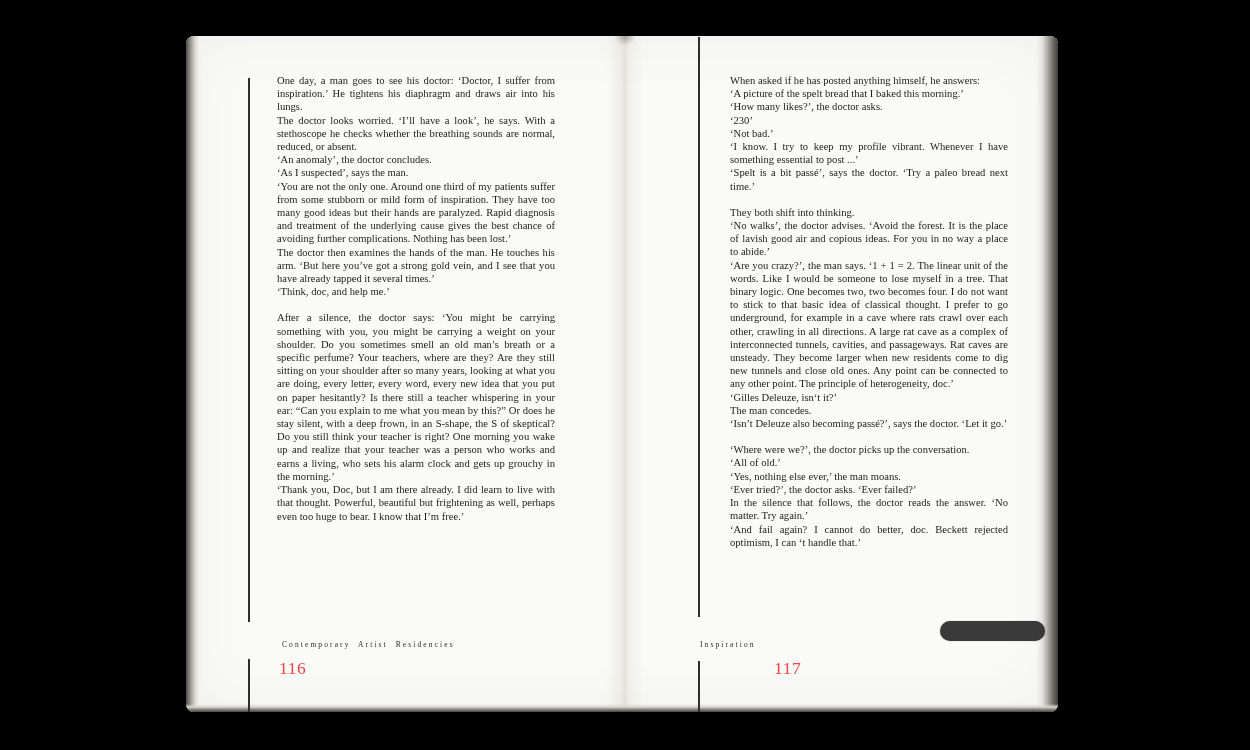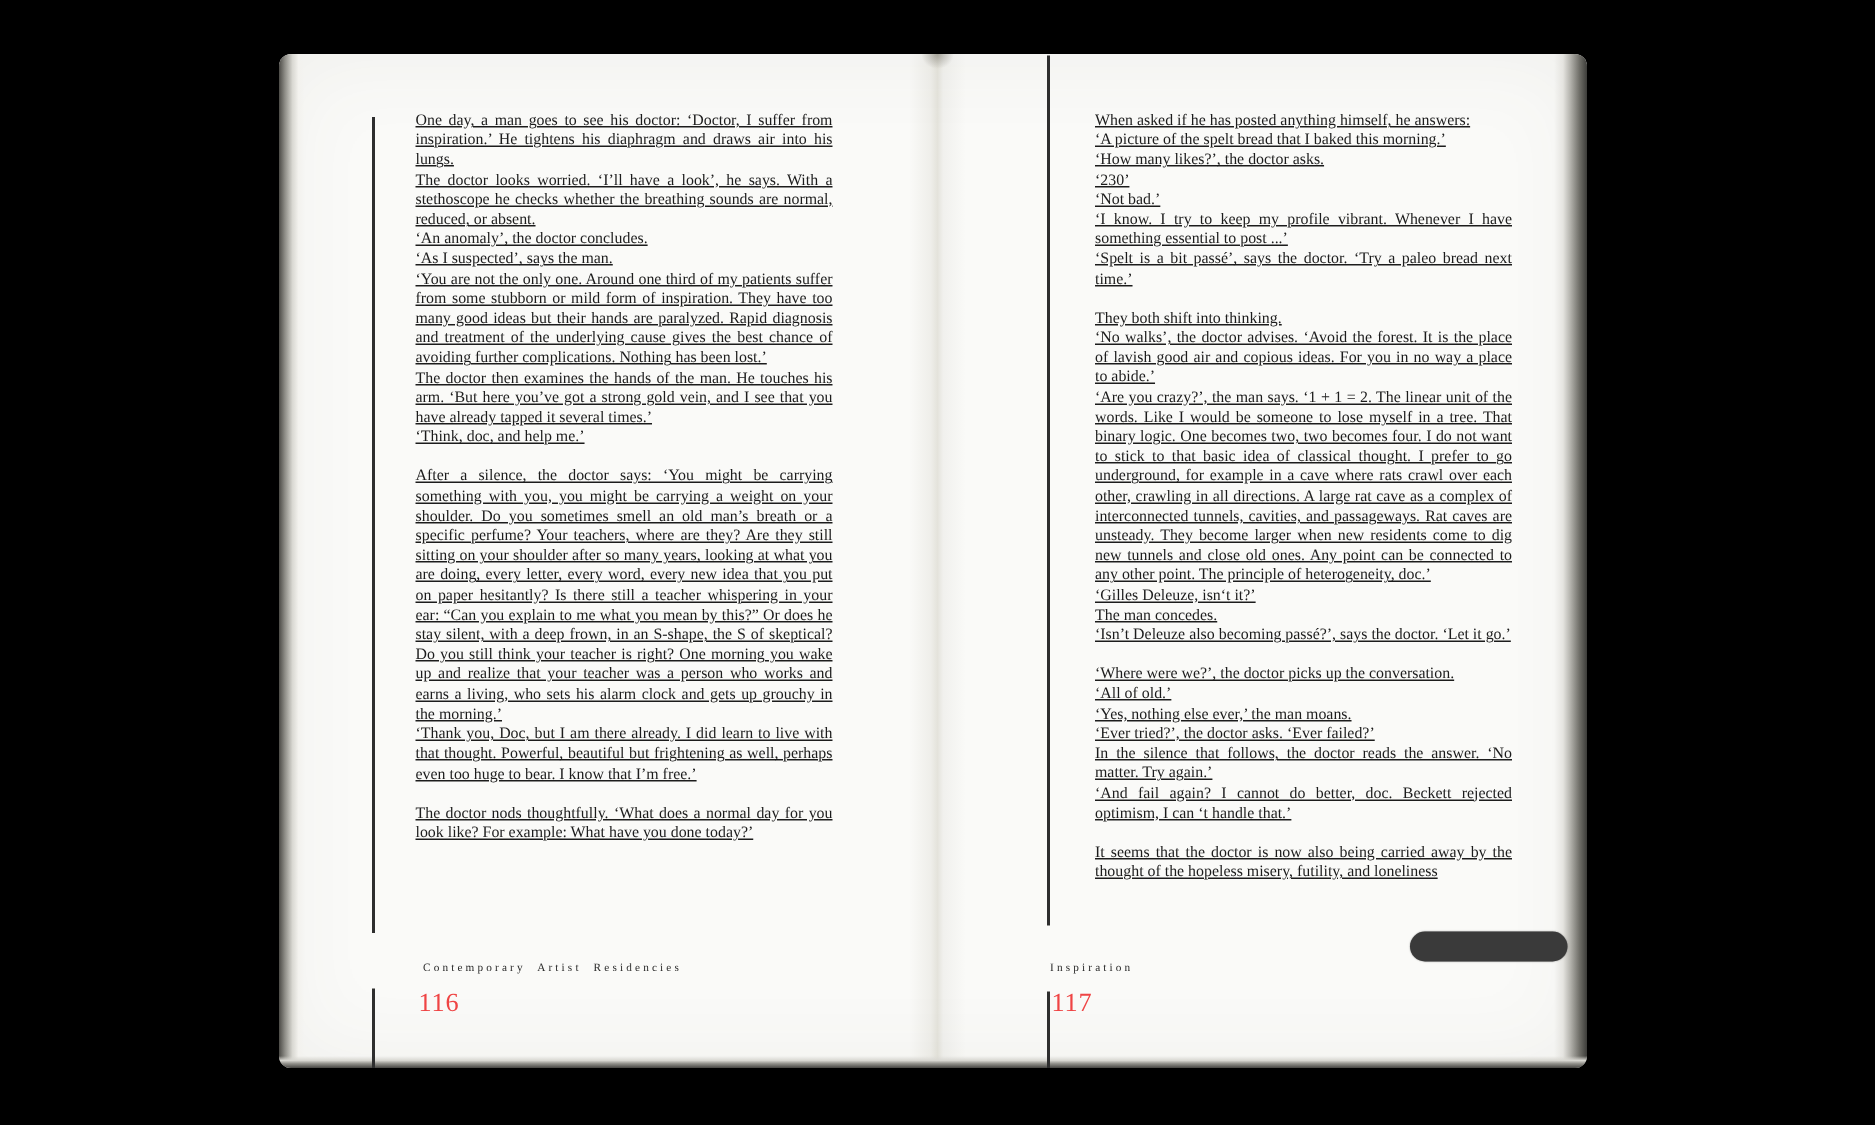--- a/index.html
+++ b/index.html
@@ -38,33 +38,33 @@
   .rule-left-footer { left:248px; top:659px; height:53px;  }
   .rule-right-main  { left:698px; top:37px;  height:580px; }
   .rule-right-footer{ left:698px; top:661px; height:51px;  }
   .text-col {
     position:absolute; width:278px; top:74px;
     color:#1c1c1c; font-size:10.6px; line-height:13.2px;
     text-align:justify; text-justify:inter-word;
   }
   .text-left  { left:277px; }
   .text-right { left:730px; }
-  .para { margin:0;text-decoration:underline; }
+  .para { margin:0; }
   .para.space { margin-top:13px; }
   .footer-title {
     position:absolute; top:640px; font-size:7.5px; color:#2b2b2b;
     letter-spacing:2.1px; word-spacing:4px; white-space:nowrap;
   }
   .footer-left-title  { left:246px;padding-left:36px; }
   .footer-right-title { left:700px; }
   .pagenum {
     position:absolute; top:658px; font-size:17.5px; color:#ef4444; letter-spacing:0.6px;
   }
   .pagenum-left  { left:279px; }
-  .pagenum-right { left:701px; }
+  .pagenum-right { left:774px; }
   .redaction {
     position:absolute; left:940px; top:621px; width:105px; height:20px;
     border-radius:10px; background:#3a3a3a;
     box-shadow: 0 0 1px rgba(0,0,0,0.5);
   }
 </style>
 </head>
 <body>
 
 <div id="stage">
@@ -85,21 +85,20 @@
   <div class="text-col text-left">
       <p class="para">One day, a man goes to see his doctor: ‘Doctor, I suffer from inspiration.’ He tightens his diaphragm and draws air into his lungs.</p>
       <p class="para">The doctor looks worried. ‘I’ll have a look’, he says. With a stethoscope he checks whether the breathing sounds are normal, reduced, or absent.</p>
       <p class="para">‘An anomaly’, the doctor concludes.</p>
       <p class="para">‘As I suspected’, says the man.</p>
       <p class="para">‘You are not the only one. Around one third of my patients suffer from some stubborn or mild form of inspiration. They have too many good ideas but their hands are paralyzed. Rapid diagnosis and treatment of the underlying cause gives the best chance of avoiding further complications. Nothing has been lost.’</p>
       <p class="para">The doctor then examines the hands of the man. He touches his arm. ‘But here you’ve got a strong gold vein, and I see that you have already tapped it several times.’</p>
       <p class="para">‘Think, doc, and help me.’</p>
       <p class="para space">After a silence, the doctor says: ‘You might be carrying something with you, you might be carrying a weight on your shoulder. Do you sometimes smell an old man’s breath or a specific perfume? Your teachers, where are they? Are they still sitting on your shoulder after so many years, looking at what you are doing, every letter, every word, every new idea that you put on paper hesitantly? Is there still a teacher whispering in your ear: “Can you explain to me what you mean by this?” Or does he stay silent, with a deep frown, in an S-shape, the S of skeptical? Do you still think your teacher is right? One morning you wake up and realize that your teacher was a person who works and earns a living, who sets his alarm clock and gets up grouchy in the morning.’</p>
       <p class="para">‘Thank you, Doc, but I am there already. I did learn to live with that thought. Powerful, beautiful but frightening as well, perhaps even too huge to bear. I know that I’m free.’</p>
-      <p class="para space">The doctor nods thoughtfully. ‘What does a normal day for you look like? For example: What have you done today?’</p>
     </div>
 
   <div class="text-col text-right">
       <p class="para">When asked if he has posted anything himself, he answers:</p>
       <p class="para">‘A picture of the spelt bread that I baked this morning.’</p>
       <p class="para">‘How many likes?’, the doctor asks.</p>
       <p class="para">‘230’</p>
       <p class="para">‘Not bad.’</p>
       <p class="para">‘I know. I try to keep my profile vibrant. Whenever I have something essential to post ...’</p>
       <p class="para">‘Spelt is a bit passé’, says the doctor. ‘Try a paleo bread next time.’</p>
@@ -108,21 +107,20 @@
       <p class="para">‘Are you crazy?’, the man says. ‘1 + 1 = 2. The linear unit of the words. Like I would be someone to lose myself in a tree. That binary logic. One becomes two, two becomes four. I do not want to stick to that basic idea of classical thought. I prefer to go underground, for example in a cave where rats crawl over each other, crawling in all directions. A large rat cave as a complex of interconnected tunnels, cavities, and passageways. Rat caves are unsteady. They become larger when new residents come to dig new tunnels and close old ones. Any point can be connected to any other point. The principle of heterogeneity, doc.’</p>
       <p class="para">‘Gilles Deleuze, isn‘t it?’</p>
       <p class="para">The man concedes.</p>
       <p class="para">‘Isn’t Deleuze also becoming passé?’, says the doctor. ‘Let it go.’</p>
       <p class="para space">‘Where were we?’, the doctor picks up the conversation.</p>
       <p class="para">‘All of old.’</p>
       <p class="para">‘Yes, nothing else ever,’ the man moans.</p>
       <p class="para">‘Ever tried?’, the doctor asks. ‘Ever failed?’</p>
       <p class="para">In the silence that follows, the doctor reads the answer. ‘No matter. Try again.’</p>
       <p class="para">‘And fail again? I cannot do better, doc. Beckett rejected optimism, I can ‘t handle that.’</p>
-      <p class="para space">It seems that the doctor is now also being carried away by the thought of the hopeless misery, futility, and loneliness</p>
     </div>
 
   <div class="footer-title footer-left-title">Contemporary Artist Residencies</div>
 
   <div class="pagenum pagenum-left">116</div>
 
   <div class="footer-title footer-right-title">Inspiration</div>
 
   <div class="pagenum pagenum-right">117</div>
 

